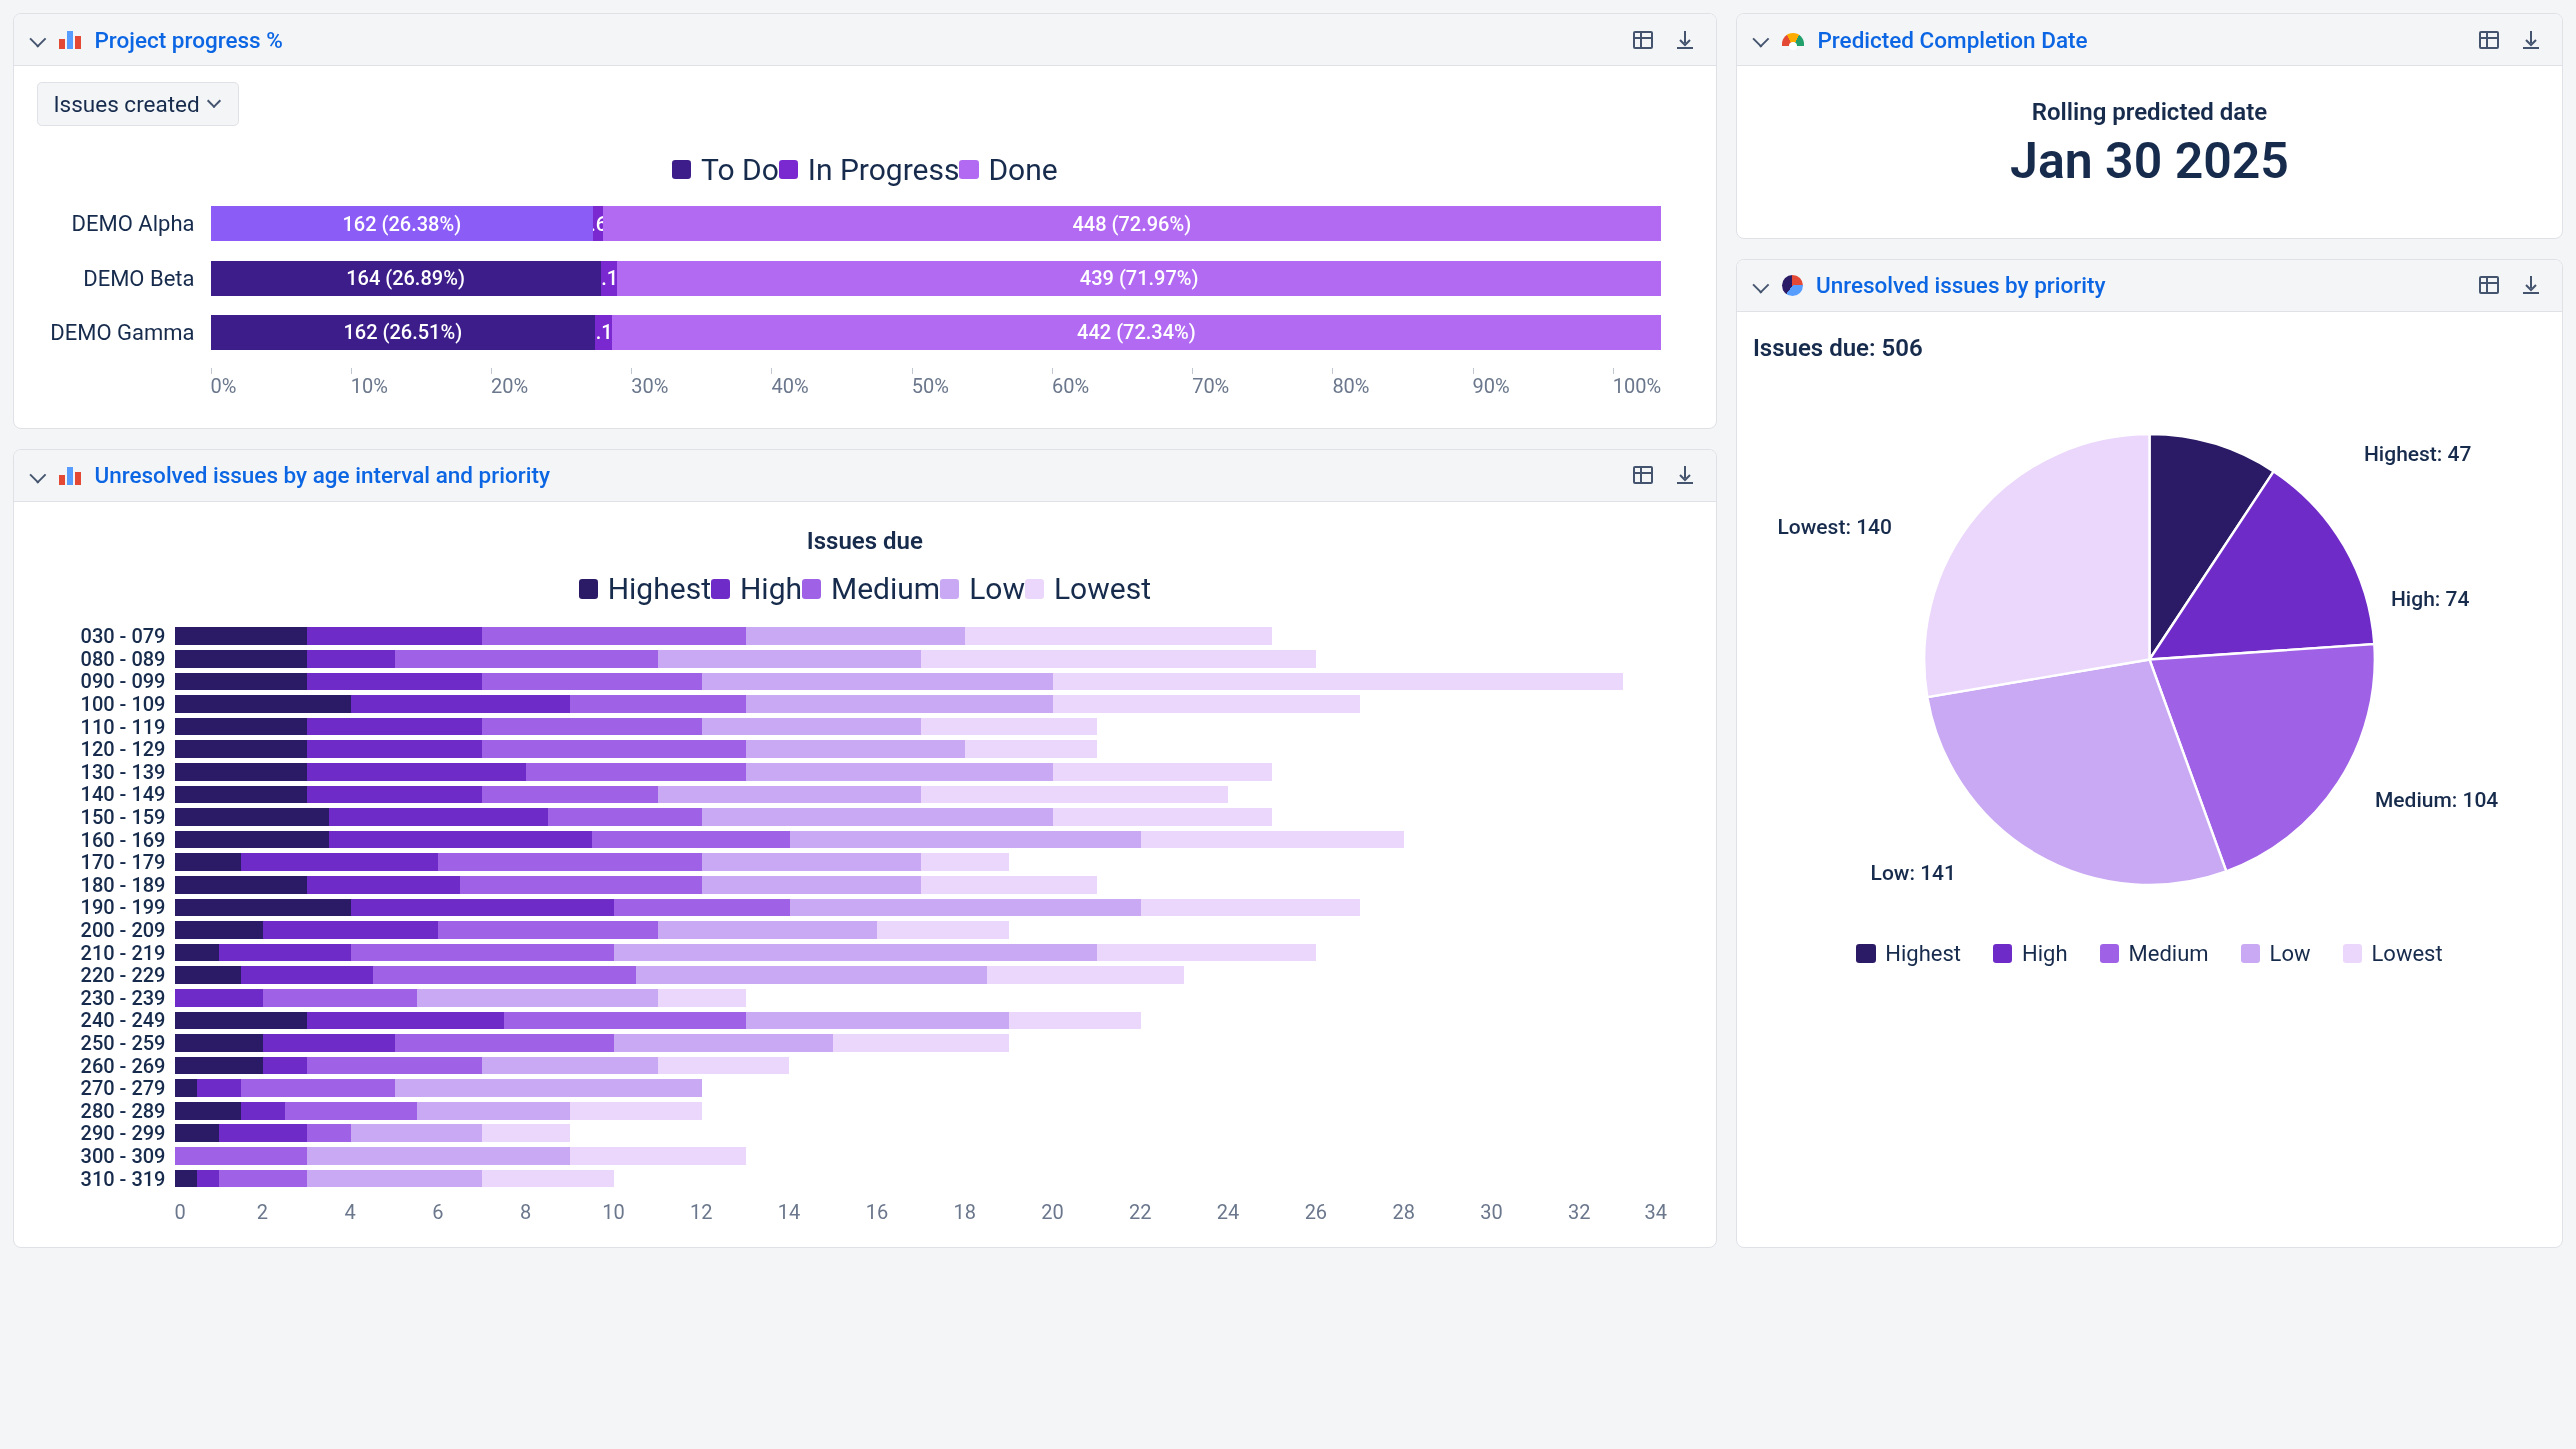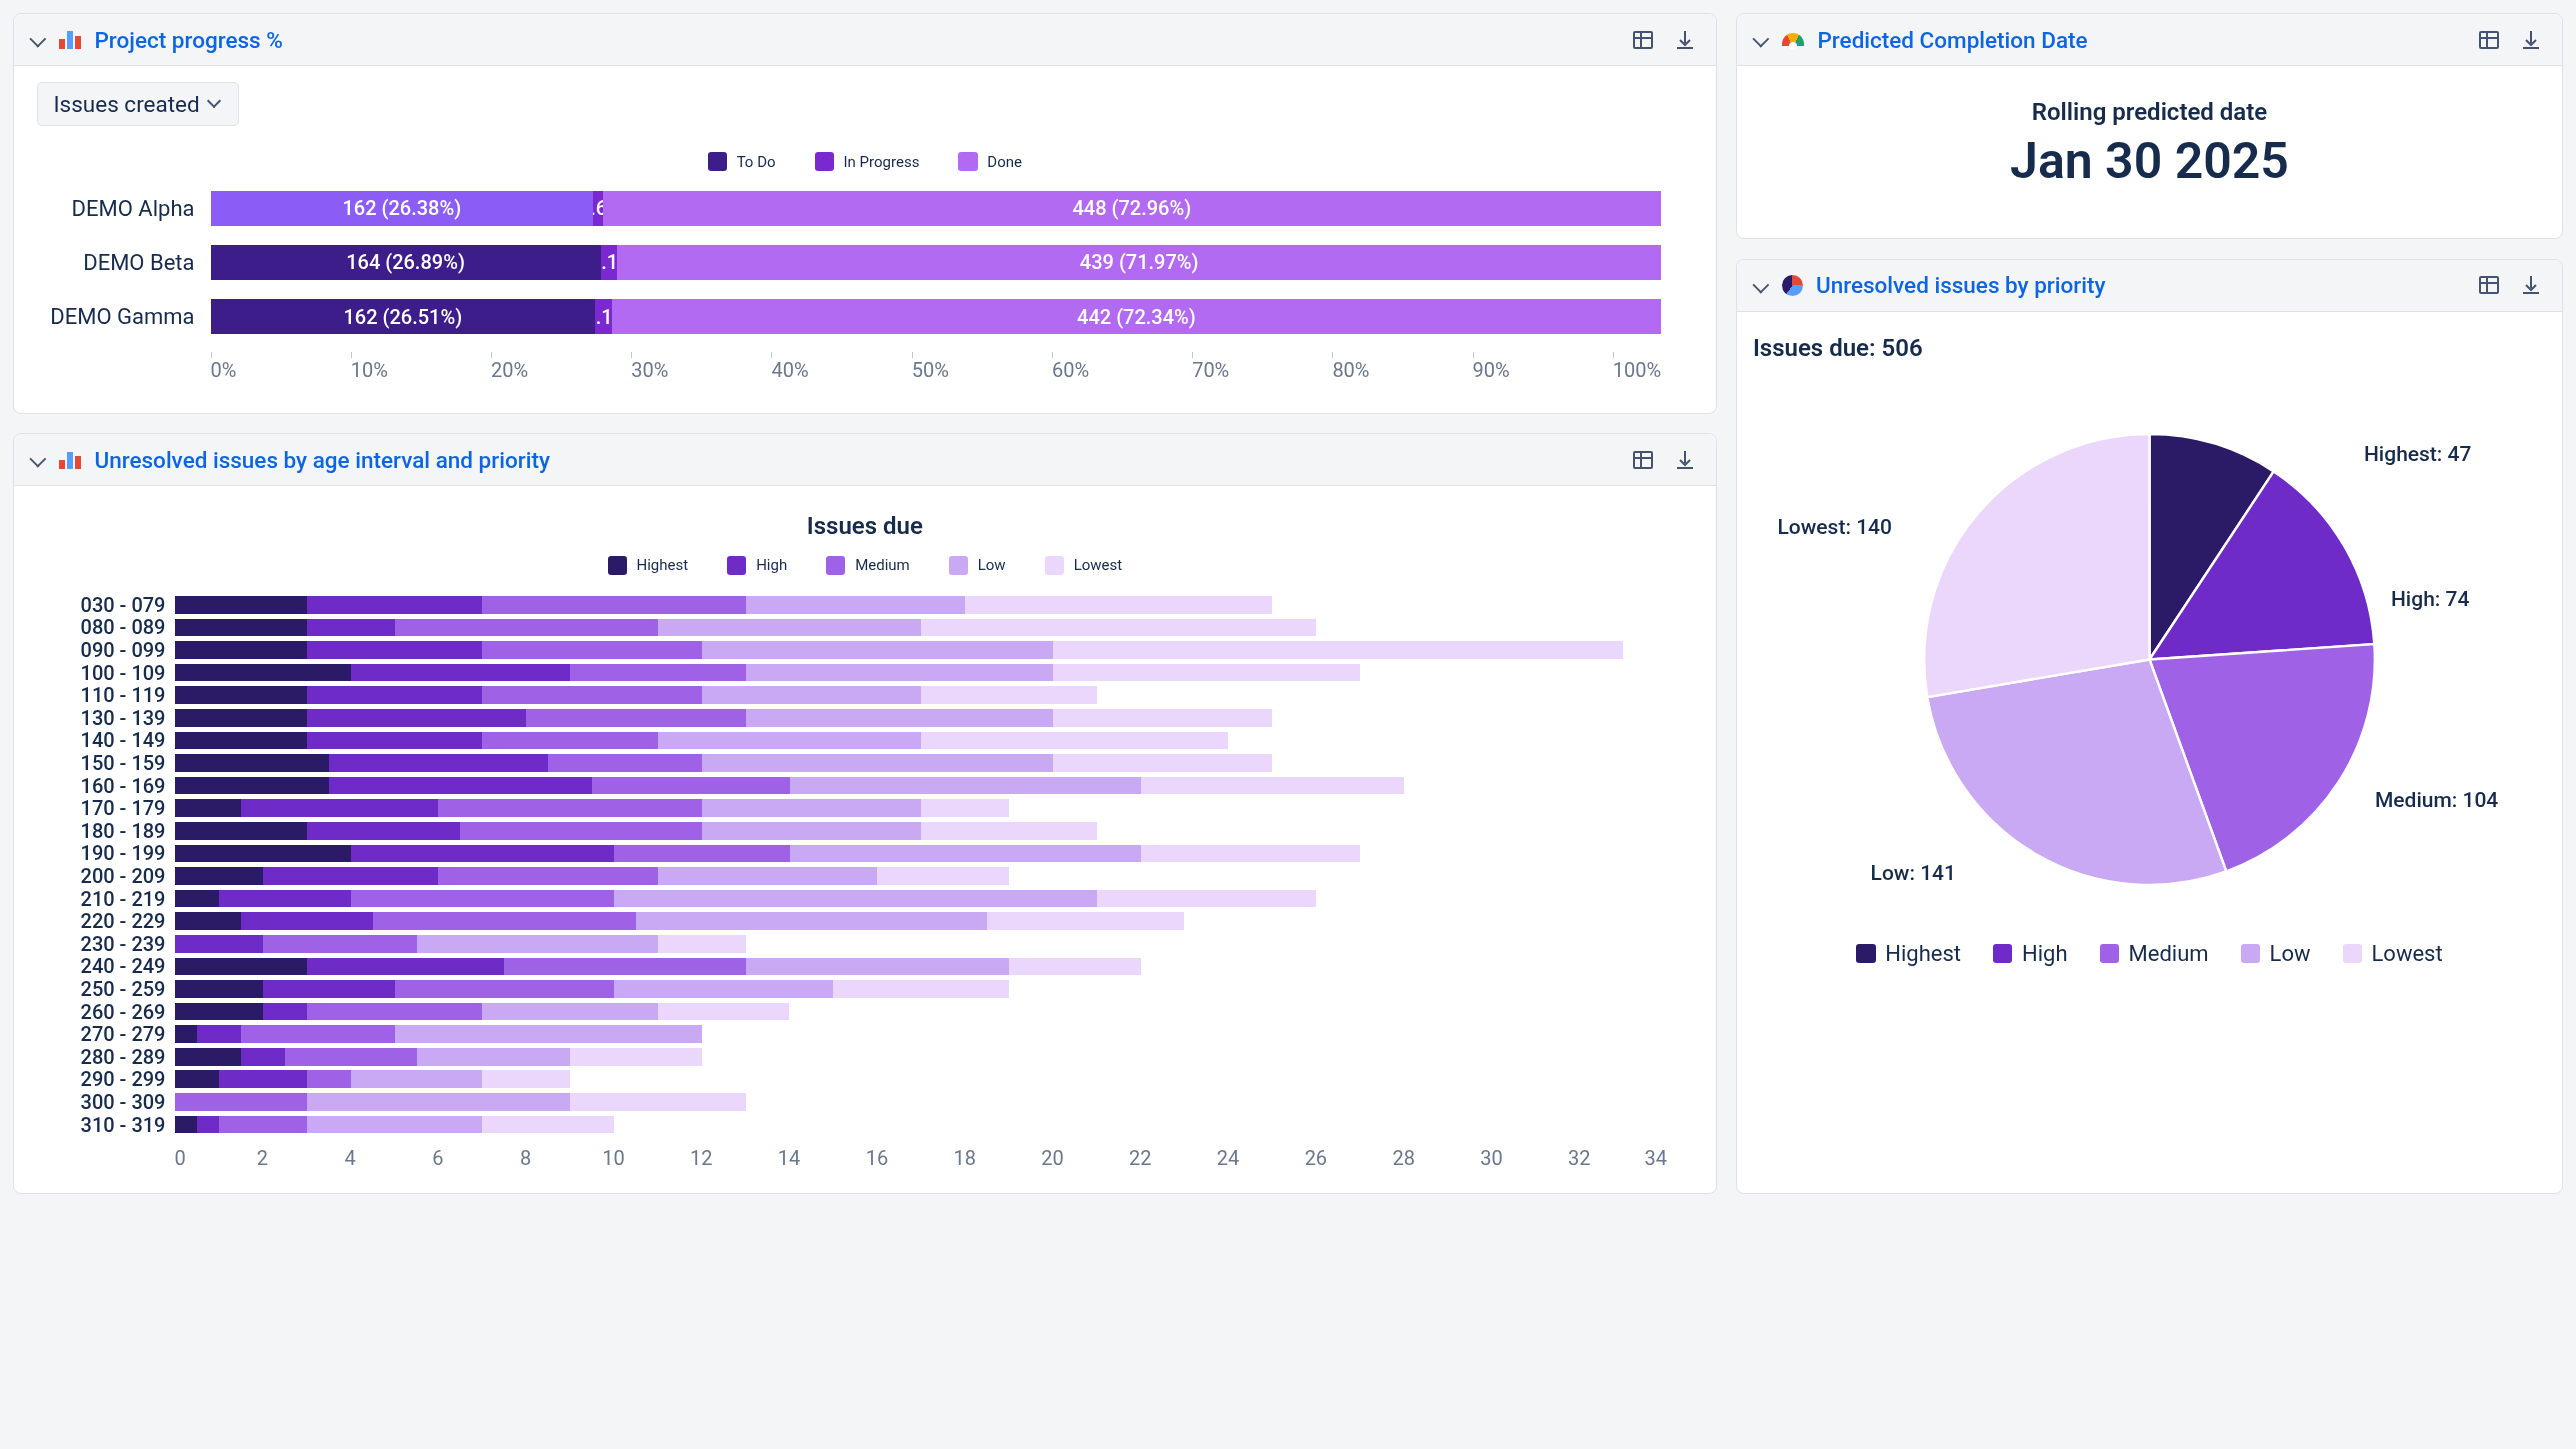--- a/index.html
+++ b/index.html
@@ -82,21 +82,21 @@
     padding:8px 16px;color:var(--text);cursor:pointer;font-size:22.5px;
     margin-bottom:26px;
   }
   .dropdown-btn .caret{width:13px;height:13px;display:inline-block;position:relative;}
   .dropdown-btn .caret::before{
     content:"";position:absolute;left:0;top:-1.6px;width:8px;height:8px;
     border-right:2.4px solid #44546f;border-bottom:2.4px solid #44546f;
     transform:rotate(45deg);
   }
   
-  .legend{display:flex;justify-content:center;gap:39px;margin-bottom:19.3px;font-size:15px;text-align:center;}
+  .legend{display:flex;justify-content:center;margin-bottom:19.3px;font-size:30px;text-align:center;}
   .legend-item{display:flex;align-items:center;gap:9.7px;}
   .sw{width:19.3px;height:19.3px;border-radius:3.2px;}
   
   .progress-chart{padding:0 32px 8px 0;}
   .prow{display:flex;align-items:center;gap:16px;margin-bottom:19.3px;}
   .prow-label{width:158px;text-align:right;font-size:22px;}
   .prow-bar{flex:1;display:flex;height:35px;border-radius:0;}
   .seg{height:100%;color:#fff;font-size:20px;display:flex;align-items:center;justify-content:center;font-weight:500;white-space:nowrap;overflow:hidden;}
   .x-axis{display:flex;margin-left:174px;padding-top:4.8px;}
   .x-tick{flex:1;text-align:left;font-size:20px;color:var(--muted);position:relative;}
@@ -322,20 +322,30 @@
               <div class="arow-label">110 - 119</div>
               <div class="arow-track">
                 <div class="aseg" style="width: 8.82353%; background: rgb(43, 26, 102);"></div>
                 <div class="aseg" style="width: 11.7647%; background: rgb(110, 43, 199);"></div>
                 <div class="aseg" style="width: 14.7059%; background: rgb(159, 98, 230);"></div>
                 <div class="aseg" style="width: 14.7059%; background: rgb(201, 168, 244);"></div>
                 <div class="aseg" style="width: 11.7647%; background: rgb(234, 215, 251);"></div>
               </div>
             </div>
             <div class="arow">
+              <div class="arow-label">120 - 129</div>
+              <div class="arow-track">
+                <div class="aseg" style="width: 8.82353%; background: rgb(43, 26, 102);"></div>
+                <div class="aseg" style="width: 11.7647%; background: rgb(110, 43, 199);"></div>
+                <div class="aseg" style="width: 17.6471%; background: rgb(159, 98, 230);"></div>
+                <div class="aseg" style="width: 14.7059%; background: rgb(201, 168, 244);"></div>
+                <div class="aseg" style="width: 8.82353%; background: rgb(234, 215, 251);"></div>
+              </div>
+            </div>
+            <div class="arow">
               <div class="arow-label">130 - 139</div>
               <div class="arow-track">
                 <div class="aseg" style="width: 8.82353%; background: rgb(43, 26, 102);"></div>
                 <div class="aseg" style="width: 14.7059%; background: rgb(110, 43, 199);"></div>
                 <div class="aseg" style="width: 14.7059%; background: rgb(159, 98, 230);"></div>
                 <div class="aseg" style="width: 20.5882%; background: rgb(201, 168, 244);"></div>
                 <div class="aseg" style="width: 14.7059%; background: rgb(234, 215, 251);"></div>
               </div>
             </div>
             <div class="arow">

